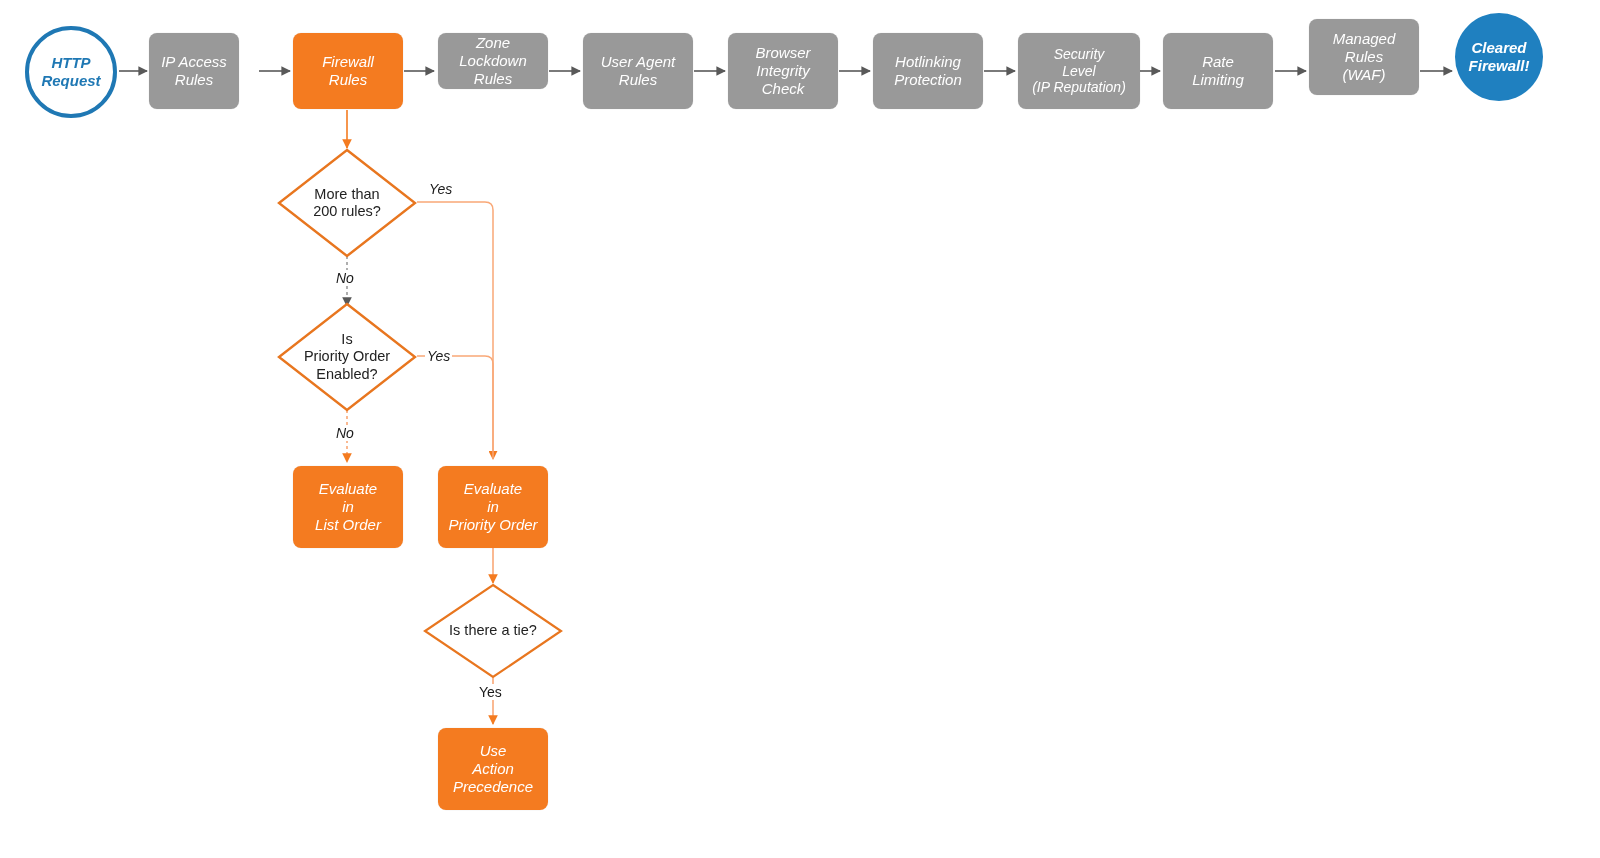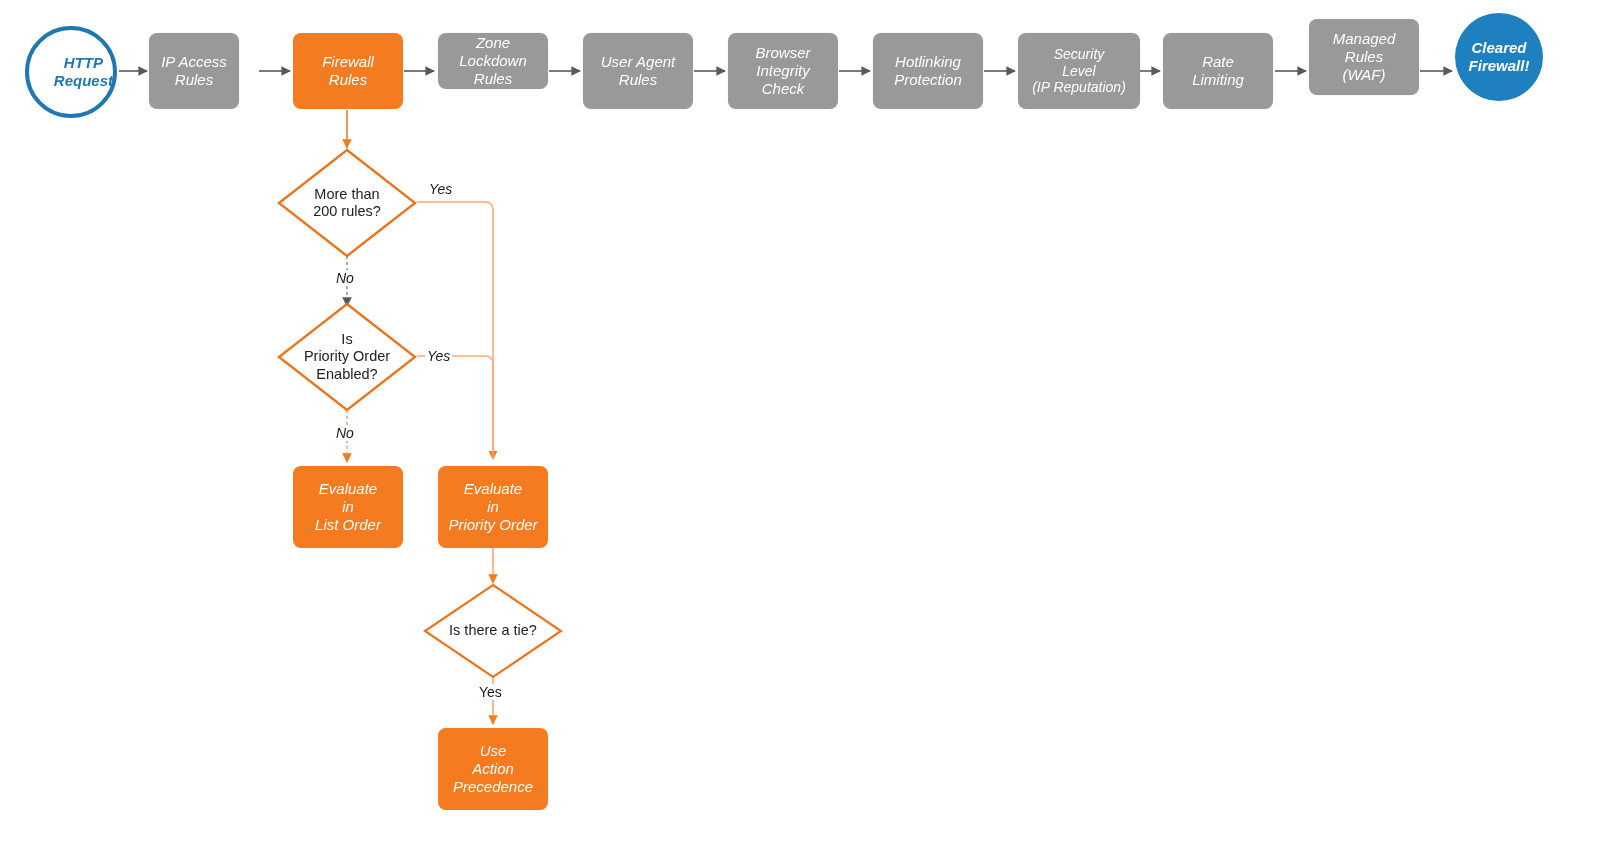--- a/index.html
+++ b/index.html
@@ -129,21 +129,21 @@
 
     <path d="M 417 356 L 485 356 Q 493 356 493 364 L 493 459" stroke="#F9A877" stroke-width="1.5" fill="none"></path>
 
     <line x1="347" y1="410" x2="347" y2="462" stroke="#F9A877" stroke-width="1.6" fill="none" stroke-dasharray="3 3" marker-end="url(#arrow-orange)"></line>
 
     <line x1="493" y1="547" x2="493" y2="583" stroke="#F9A877" stroke-width="1.6" fill="none" marker-end="url(#arrow-orange)"></line>
 
     <line x1="493" y1="678" x2="493" y2="724" stroke="#F9A877" stroke-width="1.6" fill="none" marker-end="url(#arrow-orange)"></line>
   </svg>
 
-  <div class="node circle outline" style="left:25px; top:26px; width:92px; height:92px;justify-content:flex-end;">
+  <div class="node circle outline" style="left:25px; top:26px; width:92px; height:92px;">
     <span>HTTP
 Request</span>
   </div>
 
   <div class="node rect gray" style="left:149px; top:33px; width:90px; height:76px;">
     <span>IP Access
 Rules</span>
   </div>
 
   <div class="node rect orange" style="left:293px; top:33px; width:110px; height:76px;text-align:center;">

